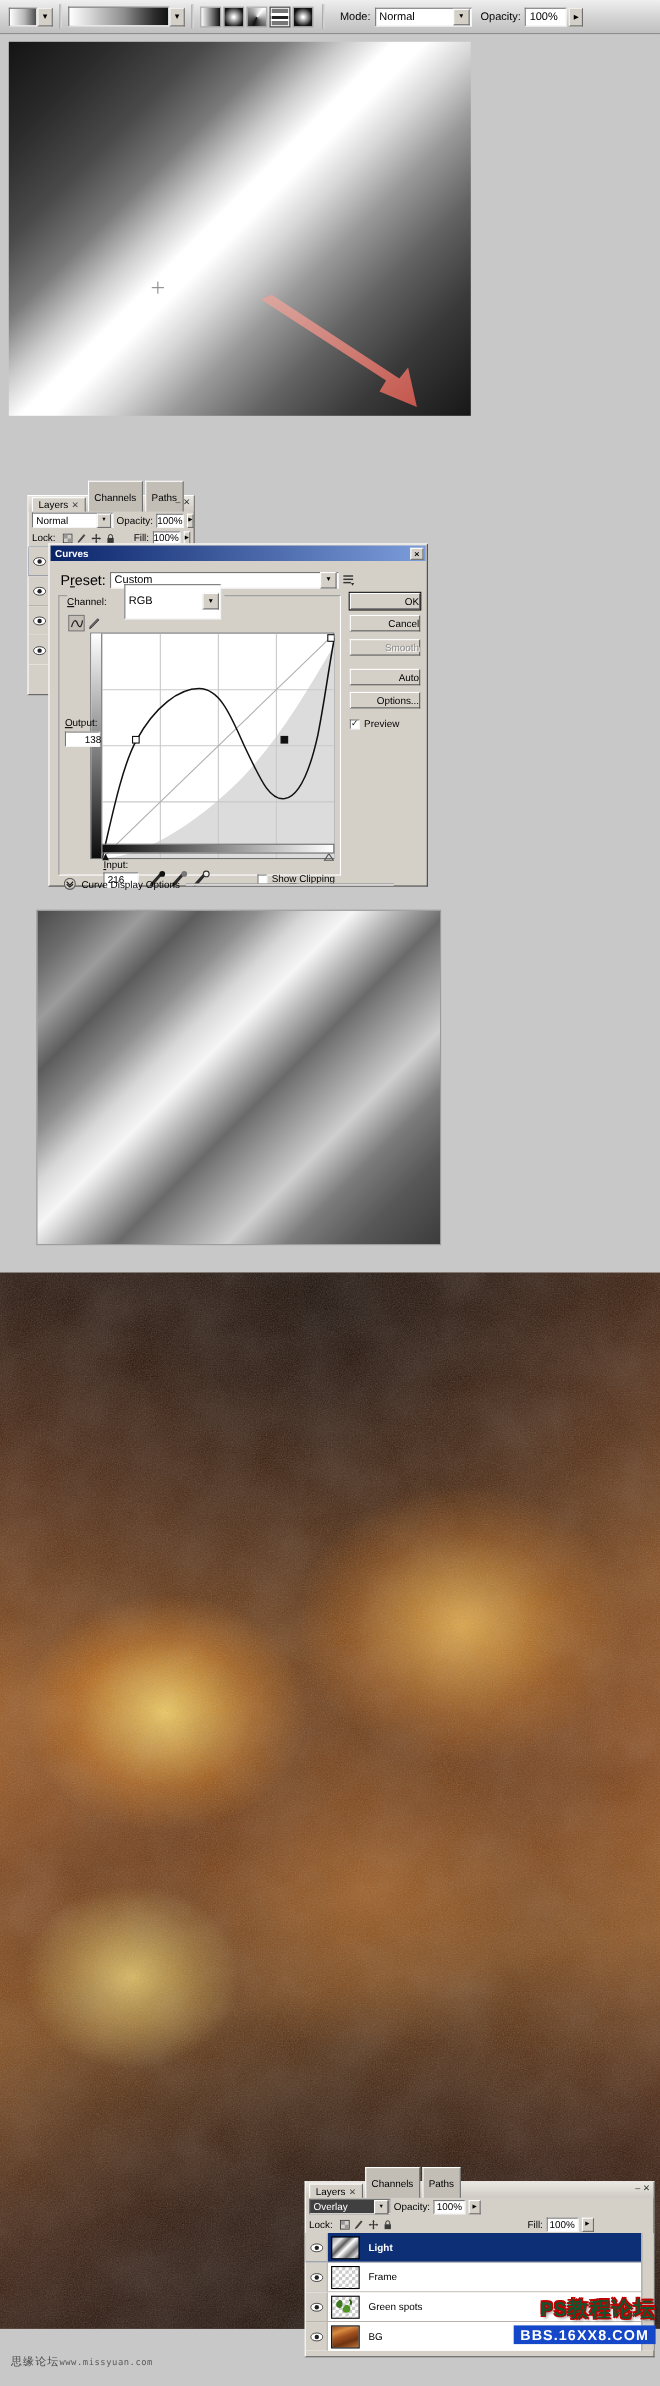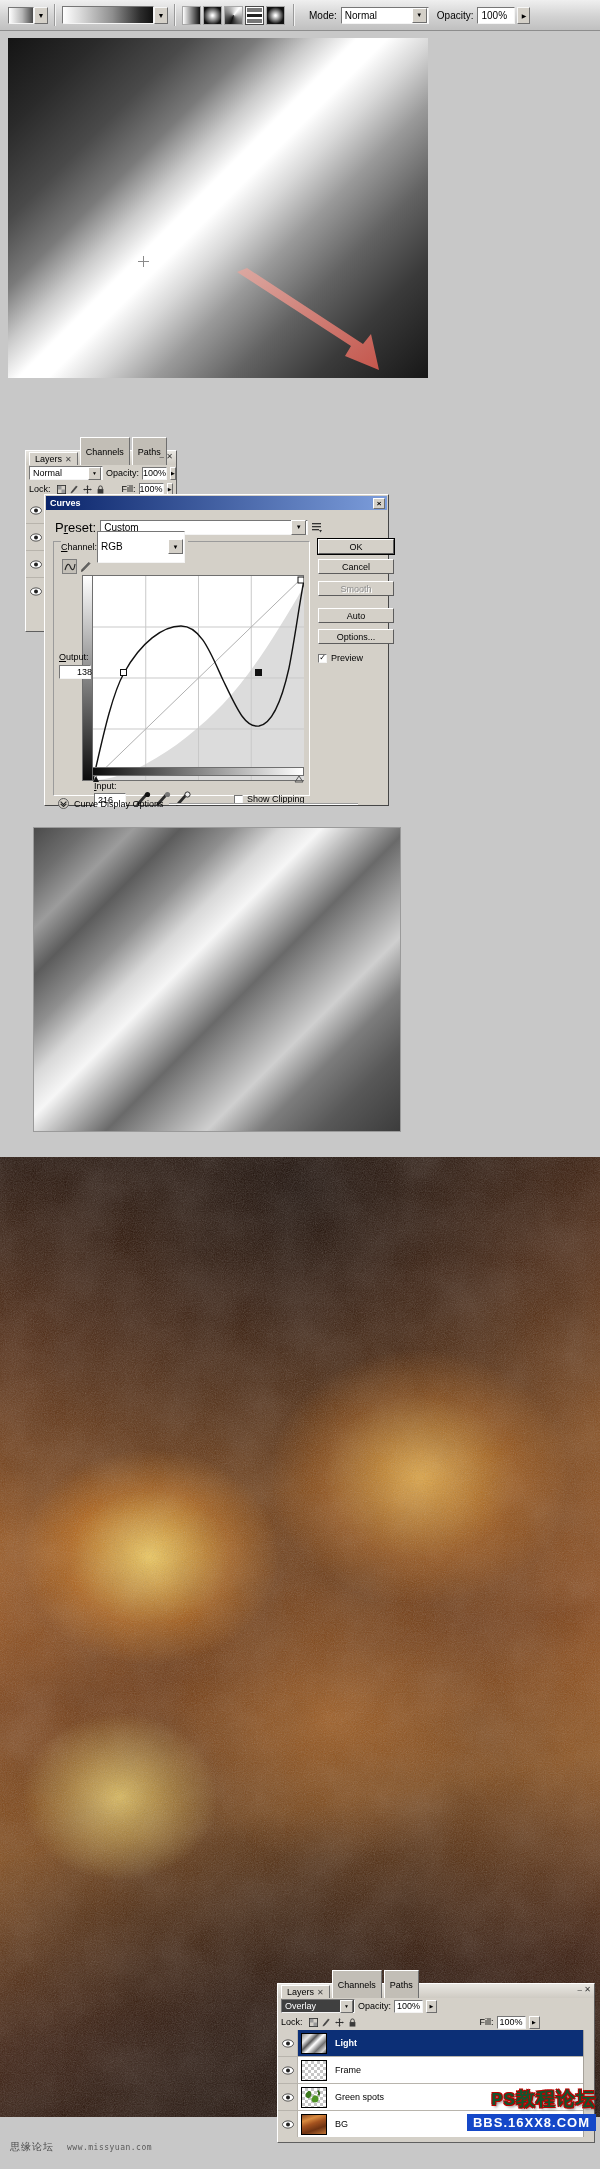--- a/index.html
+++ b/index.html
@@ -155,22 +155,22 @@
     background:linear-gradient(90deg,#0a246a,#7c9ddb);
     color:#fff;font-size:9px;font-weight:bold;
     display:flex;align-items:center;justify-content:space-between;
   }
   .titlebtn{
     width:12px;height:11px;background:#d4d0c8;color:#000;font-size:8px;line-height:9px;
     text-align:center;border:1px solid #fff;border-right-color:#6e6e6e;
     border-bottom-color:#6e6e6e;box-sizing:border-box;
   }
   .dlgbtn{
-    width:76px;height:15px;background:#d4d0c8;font-size:9px;
-    display:flex;align-items:center;justify-content:center;
+    width:64px;height:15px;background:#d4d0c8;font-size:9px;
+    display:flex;align-items:center;justify-content:flex-end;
     border:1px solid #fff;border-right-color:#5c5c5c;border-bottom-color:#5c5c5c;
     box-sizing:border-box;
   }
   .dlgbtn.default{box-shadow:0 0 0 1px #000;}
   .dlgbtn.disabled{color:#8d8d8d;text-shadow:1px 1px 0 #fff;}
   .fieldset{
     border:1px solid #fff;border-top-color:#9b9b9b;border-left-color:#9b9b9b;
     box-sizing:border-box;
   }
   .u{text-decoration:underline;}
@@ -204,21 +204,21 @@
       radial-gradient(ellipse 180px 150px at 150px 400px, rgba(255,214,90,.92), rgba(255,150,30,.35) 45%, transparent 72%),
       radial-gradient(ellipse 200px 170px at 420px 320px, rgba(255,190,70,.80), rgba(220,120,20,.30) 48%, transparent 75%),
       radial-gradient(ellipse 140px 120px at 120px 640px, rgba(255,225,110,.75), transparent 70%),
       radial-gradient(ellipse 240px 200px at 330px 560px, rgba(210,120,35,.45), transparent 72%),
       radial-gradient(circle at 50% 95%, rgba(20,8,2,.85), transparent 60%),
       radial-gradient(circle at 50% 3%, rgba(18,7,2,.88), transparent 55%),
       linear-gradient(170deg,#2a1206 0%,#6d3410 18%,#a85c1c 36%,#8d4714 52%,#b2651f 66%,#51230c 84%,#1c0b03 100%);
   }
 
   
-  #wm-left{left:10px;top:2140px;display:flex;align-items:baseline;gap:13px;}
+  #wm-left{left:10px;top:2140px;display:flex;align-items:baseline;gap:0;}
   #wm-cn{font-size:10px;color:#4a4a4a;letter-spacing:1px;font-family:"DejaVu Sans",sans-serif;}
   #wm-url{font-size:8px;color:#5a5a5a;letter-spacing:.5px;font-family:"DejaVu Sans Mono",monospace;}
   #wm-right{right:4px;top:2086px;text-align:right;}
   #wm-ps{font-size:19px;font-weight:bold;color:#14532d;
     text-shadow:1px 1px 0 #b00,-1px -1px 0 #b00,1px -1px 0 #b00,-1px 1px 0 #b00,2px 2px 3px rgba(0,0,0,.5);
     font-family:Liberation Mono, monospace;letter-spacing:1px;}
   #wm-bbs{font-size:13px;font-weight:bold;color:#fff;background:#1548c8;
     padding:1px 6px;display:inline-block;margin-top:2px;letter-spacing:1px;
     font-family:"Liberation Sans",sans-serif;}
 </style>
@@ -427,21 +427,21 @@
         <span>Options...</span>
       </div>
   </div>
   <div class="abs" style="left:273px;top:158px;display:flex;align-items:center;gap:4px;">
     <span class="chk">✓</span>
     <span style="font-size:9px;">Preview</span>
   </div>
 
   <div class="fieldset abs" style="left:8px;top:46px;width:257px;height:255px;"></div>
 
-  <div class="abs" style="left:16px;top:44px;height:15px;display:flex;align-items:center;gap:0;background:#d4d0c8;padding-right:3px;">
+  <div class="abs" style="left:16px;top:44px;height:15px;display:flex;align-items:center;gap:16px;background:#d4d0c8;padding-right:3px;">
     <span style="font-size:9px;"><span class="u">C</span>hannel:</span>
     <div class="sunken combo" style="width:88px;height:32px;">
       <span>RGB</span>
       <span class="btn">▼</span>
     </div>
   </div>
 
   <div class="abs" style="left:17px;top:64px;display:flex;gap:1px;">
     <div class="tool-sq on">
       <svg width="12" height="10" viewBox="0 0 12 10">

